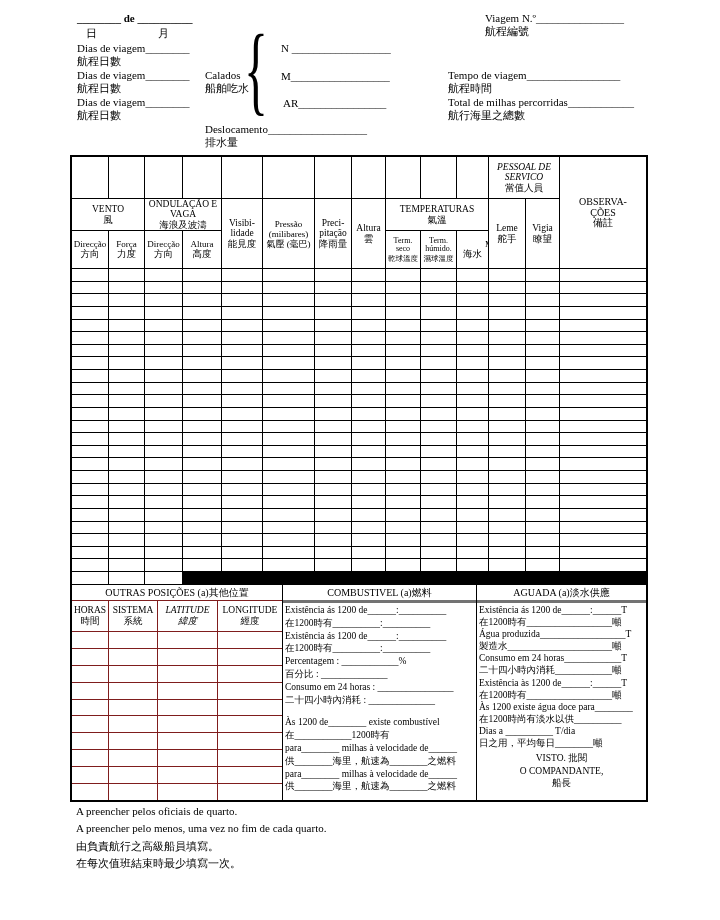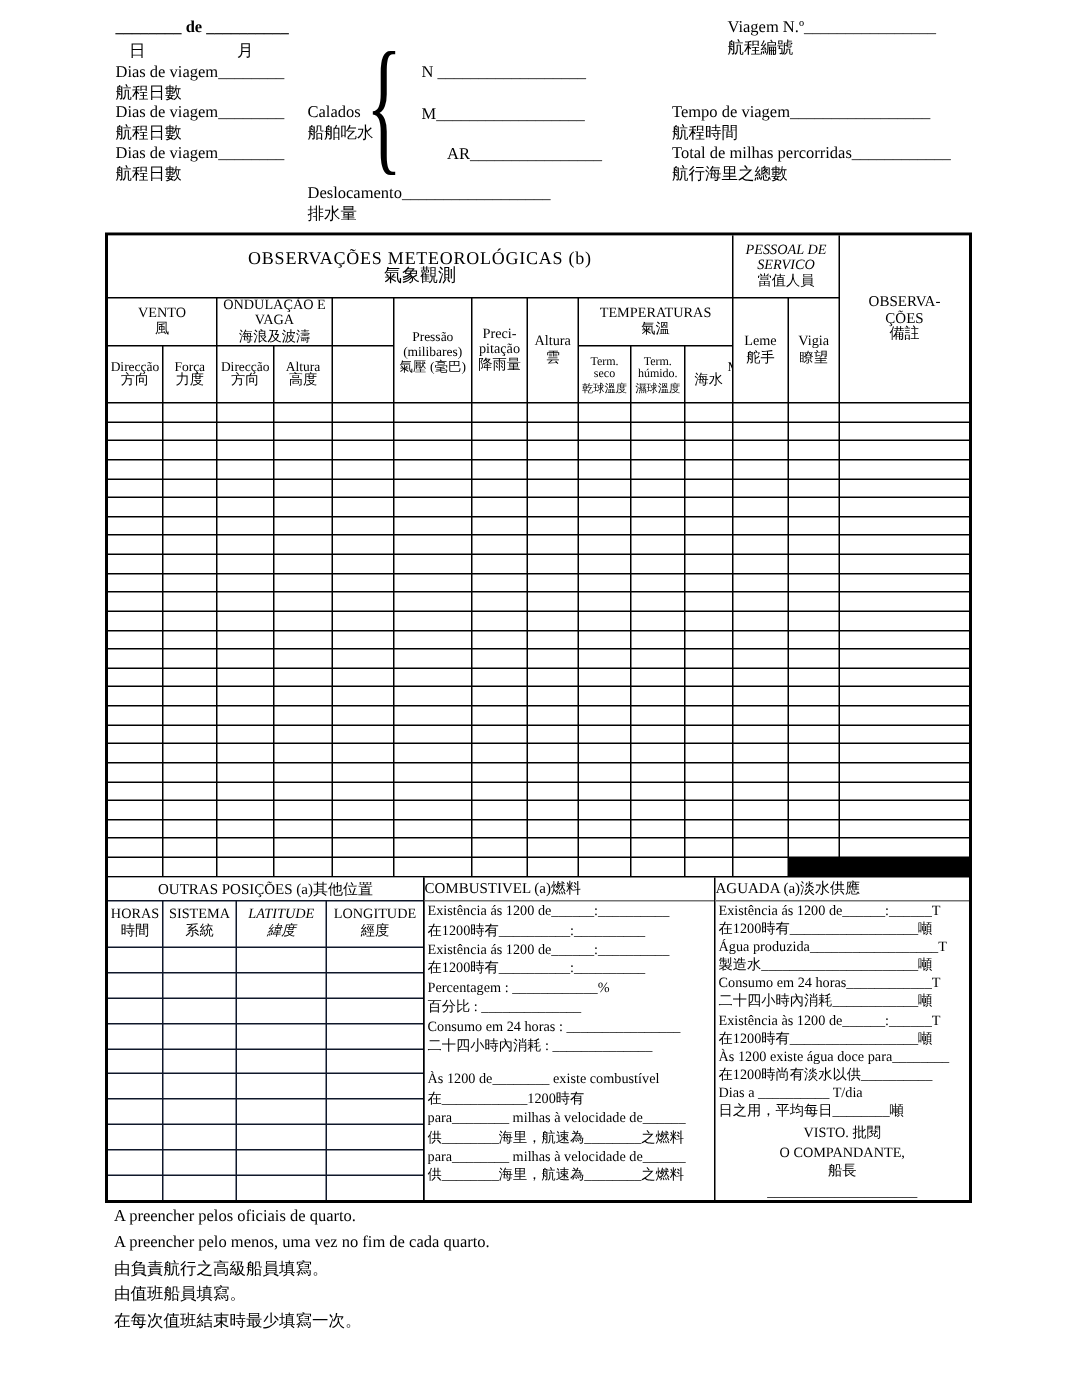--- a/index.html
+++ b/index.html
@@ -45,32 +45,32 @@
   .c-s9{grid-column:9;grid-row:3;} .c-s10{grid-column:10;grid-row:3;}
   .c-s11{grid-column:11;grid-row:3;}
   .c-s1 .pt,.c-s2 .pt,.c-s3 .pt,.c-s4 .pt{font-size:9px;line-height:10px;}
   .c-s9 .pt,.c-s10 .pt{font-size:8px;line-height:8.5px;}
   .c-s9 .zh,.c-s10 .zh{font-size:7.5px;line-height:9px;}
   .c-s11 .pt{font-size:9px;line-height:10px;margin-left:40px;}
   .gcell{background:#fff;}
   
   #band{width:574px;height:216px;display:flex;border-top:1px solid #000;box-sizing:border-box;}
   #outras{width:210px;height:100%;border-right:1px solid #000;box-sizing:content-box;
-          display:grid;gap:1px;background:#0f172a;
+          display:grid;gap:1px;background:#7f1d1d;
           grid-template-columns:36px 48px 59px 1fr;
           grid-template-rows:15px 30px repeat(10,1fr);}
   #outras > div{background:#fff;display:flex;flex-direction:column;align-items:center;
                 justify-content:center;text-align:center;overflow:hidden;}
   .o-title{grid-column:1/5;grid-row:1;font-size:10px;}
   .o-h .pt{font-size:9.5px;line-height:11px;}
   .o-h .zh{font-size:9.5px;line-height:11px;}
   .panel{height:100%;box-sizing:border-box;overflow:hidden;}
   #comb{width:194px;border-right:1px solid #000;}
   #agua{width:169px;}
-  .p-title{height:15px;line-height:15px;border-bottom:1px solid #737373;
+  .p-title{height:15px;line-height:15px;text-align:center;border-bottom:3px solid #737373;
            font-size:10px;overflow:hidden;}
   .p-body{padding:1px 2px;}
   .p-body .line{font-size:9.5px;line-height:12.8px;white-space:nowrap;overflow:hidden;}
   #agua .p-body .line{line-height:12.1px;}
   #comb .p-body .line:nth-child(9){margin-top:10px;}
   .visto{text-align:center;font-size:9.5px;line-height:12.5px;margin-top:2px;}
   .sigline{text-align:center;font-size:10px;line-height:13px;}
   
   .footnotes{position:absolute;left:76px;top:803px;}
   .footnotes .line{font-size:11px;line-height:17.4px;white-space:nowrap;}
@@ -87,53 +87,53 @@
 <div class="abs" style="left:77px;top:69px;">Dias de viagem________</div>
 <div class="abs zh" style="left:77px;top:81px;">航程日數</div>
 <div class="abs" style="left:77px;top:96px;">Dias de viagem________</div>
 <div class="abs zh" style="left:77px;top:108px;">航程日數</div>
 
 <div class="abs" style="left:205px;top:69px;">Calados</div>
 <div class="abs zh" style="left:205px;top:81px;">船舶吃水</div>
 <div class="brace">{</div>
 <div class="abs" style="left:281px;top:42px;">N __________________</div>
 <div class="abs" style="left:281px;top:70px;">M__________________</div>
-<div class="abs" style="left:298px;top:97px;text-align:right;">AR________________</div>
+<div class="abs" style="left:283px;top:97px;text-align:right;">AR________________</div>
 <div class="abs" style="left:205px;top:123px;">Deslocamento__________________</div>
 <div class="abs zh" style="left:205px;top:135px;">排水量</div>
 
 <div class="abs" style="left:485px;top:12px;">Viagem N.º________________</div>
 <div class="abs zh" style="left:485px;top:24px;">航程編號</div>
 <div class="abs" style="left:448px;top:69px;">Tempo de viagem_________________</div>
 <div class="abs zh" style="left:448px;top:81px;">航程時間</div>
 <div class="abs" style="left:448px;top:96px;">Total de milhas percorridas____________</div>
 <div class="abs zh" style="left:448px;top:108px;">航行海里之總數</div>
 
 <div id="sheet">
 
   <div id="met">
-    <div class="hc c-title">
-      <span class="pt">OBSERVAÇÕES METEOROLÓGICAS (b)</span>
-      <span class="zh">氣象觀測</span>
-    </div>
     <div class="hc c-pessoal">
       <span class="pt" style="white-space:normal;max-width:60px;font-style:italic;">PESSOAL DE SERVICO</span>
       <span class="zh">當值人員</span>
     </div>
     <div class="hc c-obs">
       <span class="pt">OBSERVA-ÇÕES</span>
       <span class="zh">備註</span>
     </div>
     <div class="hc c-vento">
       <span class="pt">VENTO</span>
       <span class="zh">風</span>
     </div>
     <div class="hc c-ond">
       <span class="pt">ONDULAÇÃO E VAGA</span>
       <span class="zh">海浪及波濤</span>
+    </div>
+    <div class="hc c-visib">
+      <span class="pt">Visibi-lidade</span>
+      <span class="zh">能見度</span>
     </div>
     <div class="hc c-press">
       <span class="pt">Pressão (milibares)</span>
       <span class="zh">氣壓 (毫巴)</span>
     </div>
     <div class="hc c-precip">
       <span class="pt">Preci-pitação</span>
       <span class="zh">降雨量</span>
     </div>
     <div class="hc c-nuvens">
@@ -638,15 +638,14 @@
       </div>
       <div class="sigline">____________________</div>
     </div>
   </div>
 </div>
 
 <div class="footnotes">
     <div class="line">A preencher pelos oficiais de quarto.</div>
     <div class="line">A preencher pelo menos, uma vez no fim de cada quarto.</div>
     <div class="line">由負責航行之高級船員填寫。</div>
-    <div class="line">由值班船員填寫。</div>
     <div class="line">在每次值班結束時最少填寫一次。</div>
   </div>
 
 </body></html>

